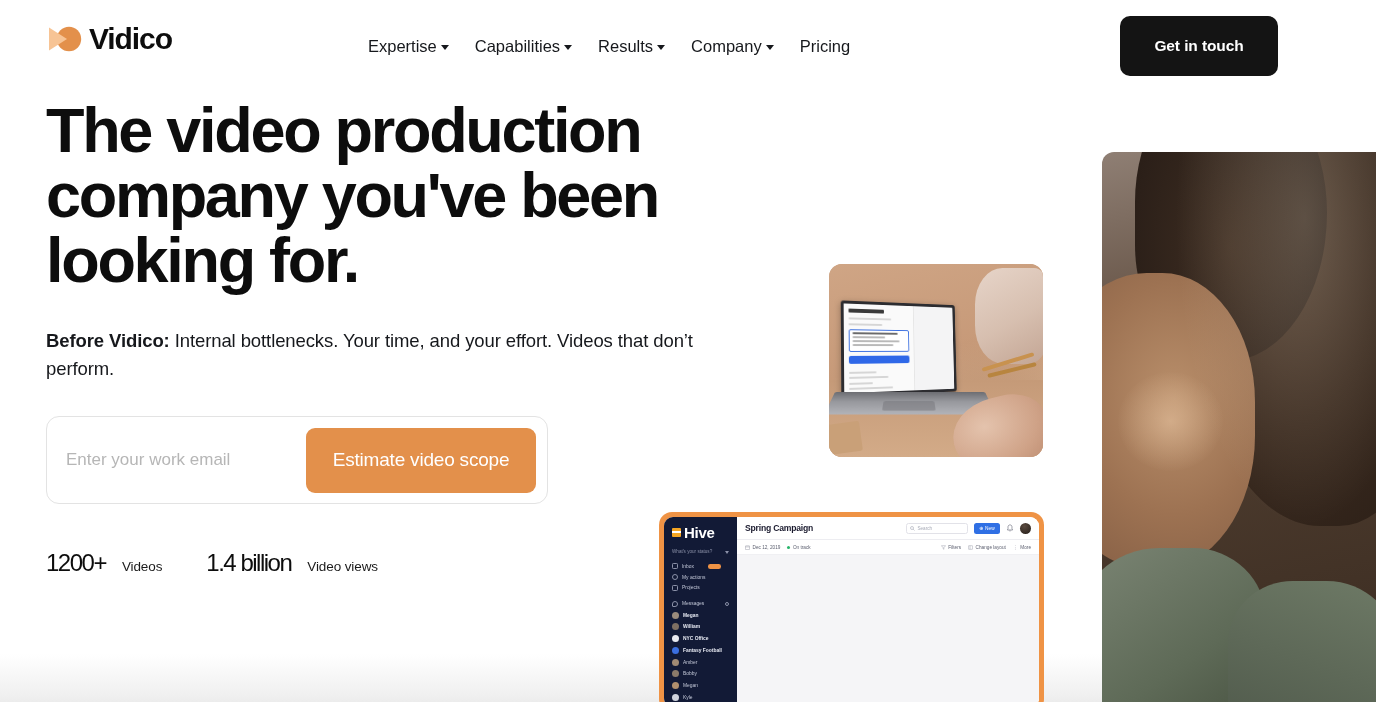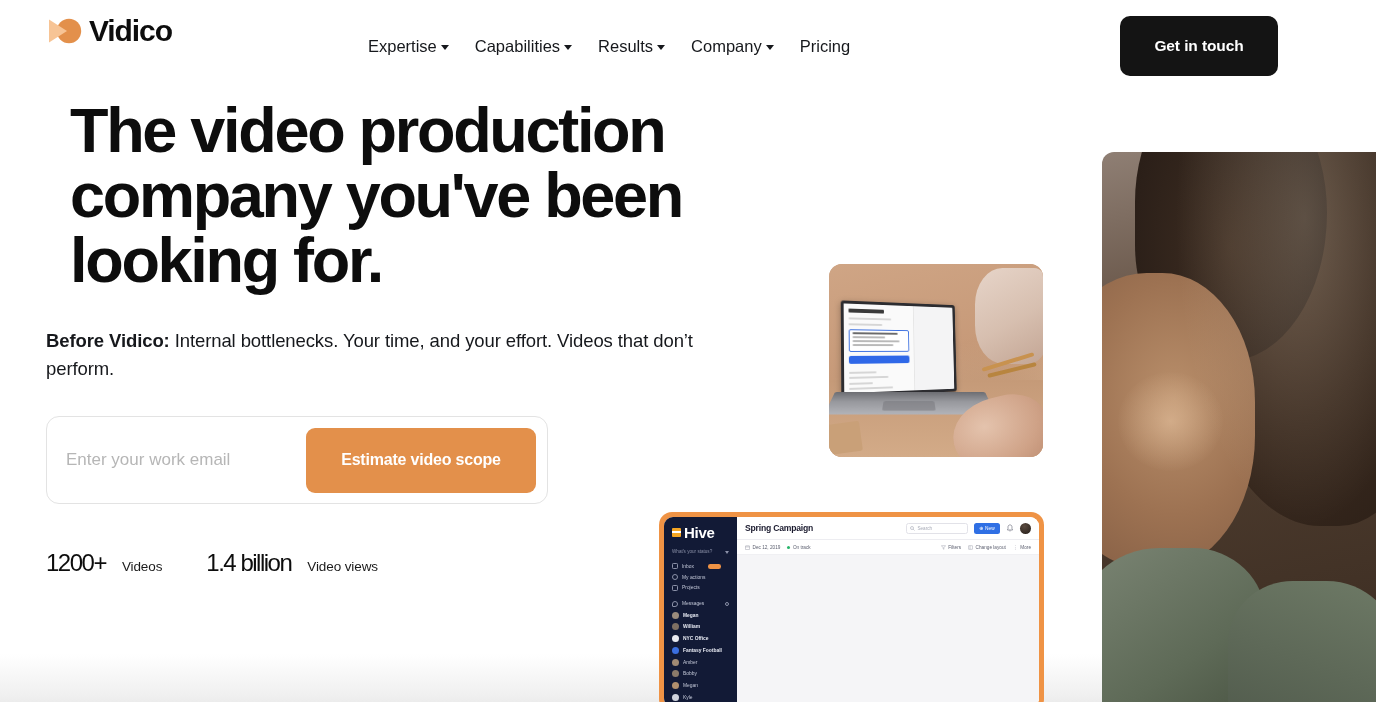--- a/index.html
+++ b/index.html
@@ -38,21 +38,21 @@
     width: 1376px;
     height: 92px;
     display: flex;
     align-items: center;
     z-index: 40;
   }
 
   .logo {
     position: absolute;
     left: 46px;
-    top: 16px;
+    top: 24px;
     display: flex;
     align-items: center;
     gap: 7px;
     cursor: pointer;
   }
   .logo-mark {
     position: relative;
     width: 36px;
     height: 26px;
     flex: none;
@@ -122,21 +122,20 @@
 
   .headline {
     font-size: 63px;
     line-height: 65px;
     font-weight: 700;
     letter-spacing: -2.3px;
     color: #0d0d0d;
     width: 640px;
     margin-bottom: 34px;
     font-family: "Liberation Sans", sans-serif;
-    margin-left: 24px;
   }
 
   .para {
     font-size: 18.5px;
     line-height: 28px;
     color: #16181c;
     width: 710px;
     margin-bottom: 24px;
     letter-spacing: -0.1px;
   }
@@ -168,22 +167,22 @@
   }
   .email-input::placeholder { color: #b6b6b6; }
 
   .estimate-btn {
     width: 230px;
     height: 65px;
     background: #e3904b;
     color: #ffffff;
     border: none;
     border-radius: 9px;
-    font-size: 16px;
-    font-weight: 700;
+    font-size: 19px;
+    font-weight: 400;
     font-family: "Liberation Sans", sans-serif;
     cursor: pointer;
     letter-spacing: -0.2px;
     flex: none;
   }
 
   
   .stats {
     margin-top: 47px;
     display: flex;

